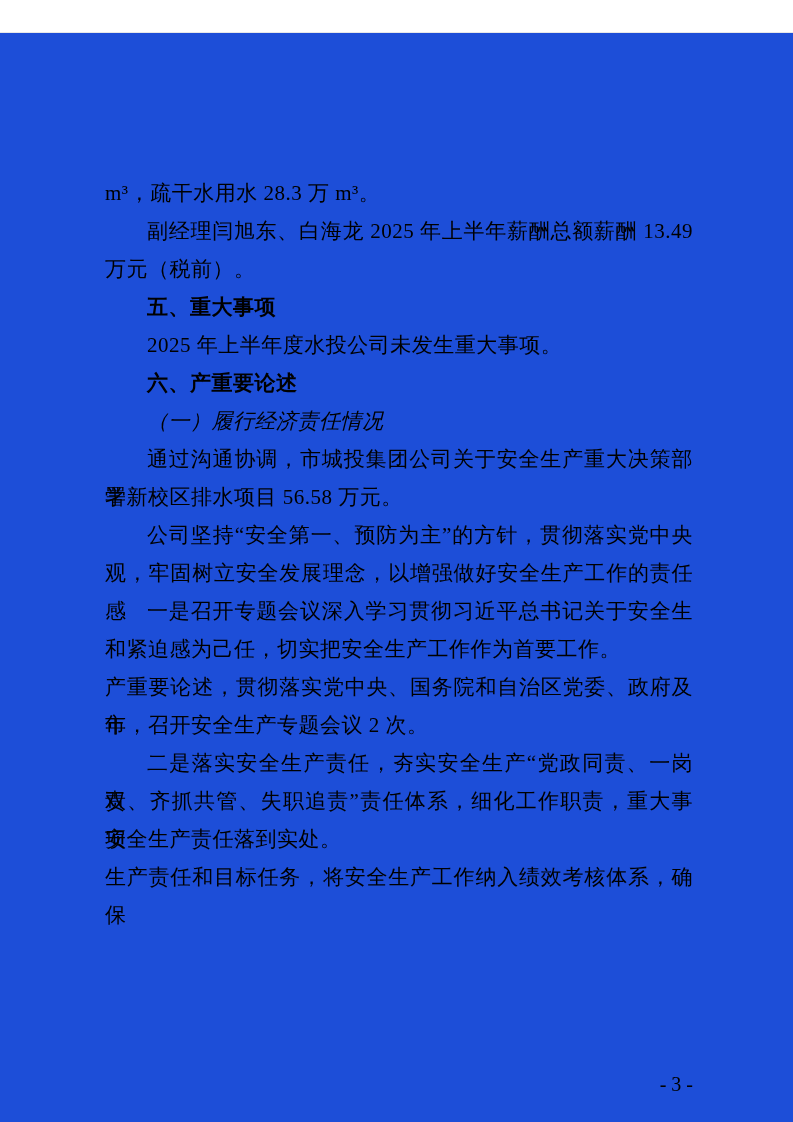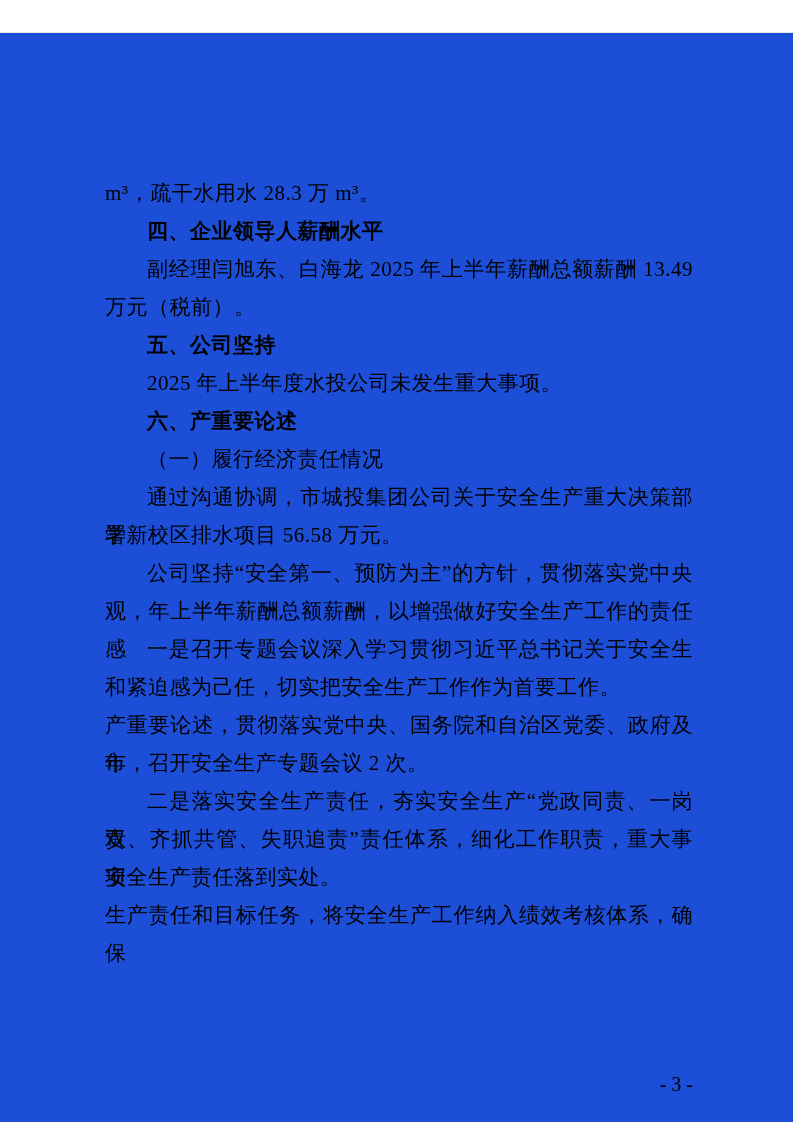--- a/index.html
+++ b/index.html
@@ -37,49 +37,49 @@
     text-align-last: justify;
   }
   .line.indent {
     text-indent: 42px;
   }
   .line.heading {
     font-family: "Liberation Sans", sans-serif;
     font-weight: 700;
   }
   .line.subheading {
+    font-style: italic;
   }
   .footer {
     position: absolute;
     top: 1032px;
     right: 100px;
     height: 38px;
     line-height: 38px;
     font-size: 20px;
     font-family: "Liberation Serif", serif;
     color: #000000;
   }
 </style>
 </head>
 <body>
 
 <div class="page">
   <div class="content">
       <div class="line body">m³，疏干水用水 28.3 万 m³。</div>
-      <div class="line heading indent">四、企业领导人薪酬水平</div>
       <div class="line body indent justify">副经理闫旭东、白海龙 2025 年上半年薪酬总额薪酬 13.49</div>
       <div class="line body">万元（税前）。</div>
-      <div class="line heading indent">五、公司坚持</div>
+      <div class="line heading indent">五、重大事项</div>
       <div class="line body indent">2025 年上半年度水投公司未发生重大事项。</div>
       <div class="line heading indent">六、产重要论述</div>
       <div class="line subheading indent">（一）履行经济责任情况</div>
       <div class="line body indent justify">通过沟通协调，市城投集团公司关于安全生产重大决策部署</div>
       <div class="line body">学新校区排水项目 56.58 万元。</div>
       <div class="line body indent justify">公司坚持“安全第一、预防为主”的方针，贯彻落实党中央</div>
-      <div class="line body justify">观，年上半年薪酬总额薪酬，以增强做好安全生产工作的责任感</div>
+      <div class="line body justify">观，牢固树立安全发展理念，以增强做好安全生产工作的责任感</div>
       <div class="line body indent justify">一是召开专题会议深入学习贯彻习近平总书记关于安全生</div>
       <div class="line body">和紧迫感为己任，切实把安全生产工作作为首要工作。</div>
       <div class="line body justify">产重要论述，贯彻落实党中央、国务院和自治区党委、政府及市</div>
       <div class="line body">年，召开安全生产专题会议 2 次。</div>
       <div class="line body indent justify">二是落实安全生产责任，夯实安全生产“党政同责、一岗双</div>
       <div class="line body justify">责、齐抓共管、失职追责”责任体系，细化工作职责，重大事项</div>
       <div class="line body">安全生产责任落到实处。</div>
       <div class="line body justify">生产责任和目标任务，将安全生产工作纳入绩效考核体系，确保</div>
     </div>
   <div class="footer">- 3 -</div>

